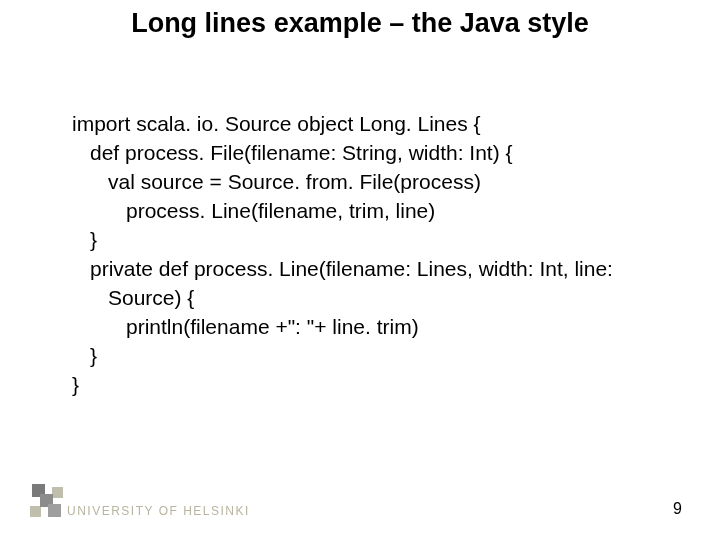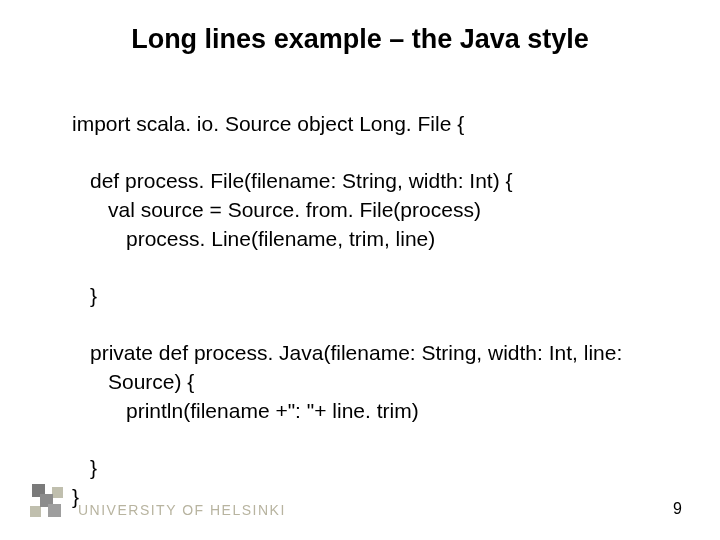--- a/index.html
+++ b/index.html
@@ -14,52 +14,52 @@
     position: relative;
   }
   .slide {
     width: 720px;
     height: 540px;
     position: relative;
     box-sizing: border-box;
   }
   .title {
     position: absolute;
-    top: 24px;
+    top: 8px;
     left: 0;
     width: 720px;
     text-align: center;
     font-size: 27px;
     font-weight: bold;
     color: #000;
   }
   .body {
     position: absolute;
     top: 110px;
     left: 72px;
     right: 50px;
     font-size: 21px;
     line-height: 1.38;
     color: #000;
   }
-  .ind1 { padding-left: 18px; margin-top: 28px; }
+  .ind1 { padding-left: 18px; }
   .ind2 { padding-left: 36px; }
   .ind3 { padding-left: 54px; }
   .page-num {
     position: absolute;
     bottom: 22px;
     right: 38px;
     font-size: 16px;
     color: #000;
   }
   .footer-univ {
     position: absolute;
     bottom: 22px;
-    left: 78px;
-    font-size: 14px;
+    left: 67px;
+    font-size: 12px;
     letter-spacing: 1.5px;
     color: #b8b4a0;
   }
   .logo {
     position: absolute;
     left: 28px;
     bottom: 18px;
     width: 38px;
     height: 38px;
   }
@@ -76,26 +76,26 @@
   .logo .x2 { left: 2px;  top: 22px; background:#c0bfae; }
 </style>
 </head>
 <body>
 
 <div class="slide">
 
   <div class="title">Long lines example – the Java style</div>
 
   <div class="body">
-    <div>import scala. io. Source object Long. File {</div>
+    <div>import scala. io. Source object Long. Lines {</div>
     <div class="ind1">def process. File(filename: String, width: Int) {</div>
     <div class="ind2">val source = Source. from. File(process)</div>
     <div class="ind3">process. Line(filename, trim, line)</div>
     <div class="ind1">}</div>
-    <div class="ind1">private def process. Java(filename: String, width: Int, line:</div>
+    <div class="ind1">private def process. Line(filename: Lines, width: Int, line:</div>
     <div class="ind2">Source) {</div>
     <div class="ind3">println(filename +": "+ line. trim)</div>
     <div class="ind1">}</div>
     <div>}</div>
   </div>
 
   <div class="logo">
     <div class="sq x1"></div>
     <div class="sq x2"></div>
     <div class="sq b1"></div>

